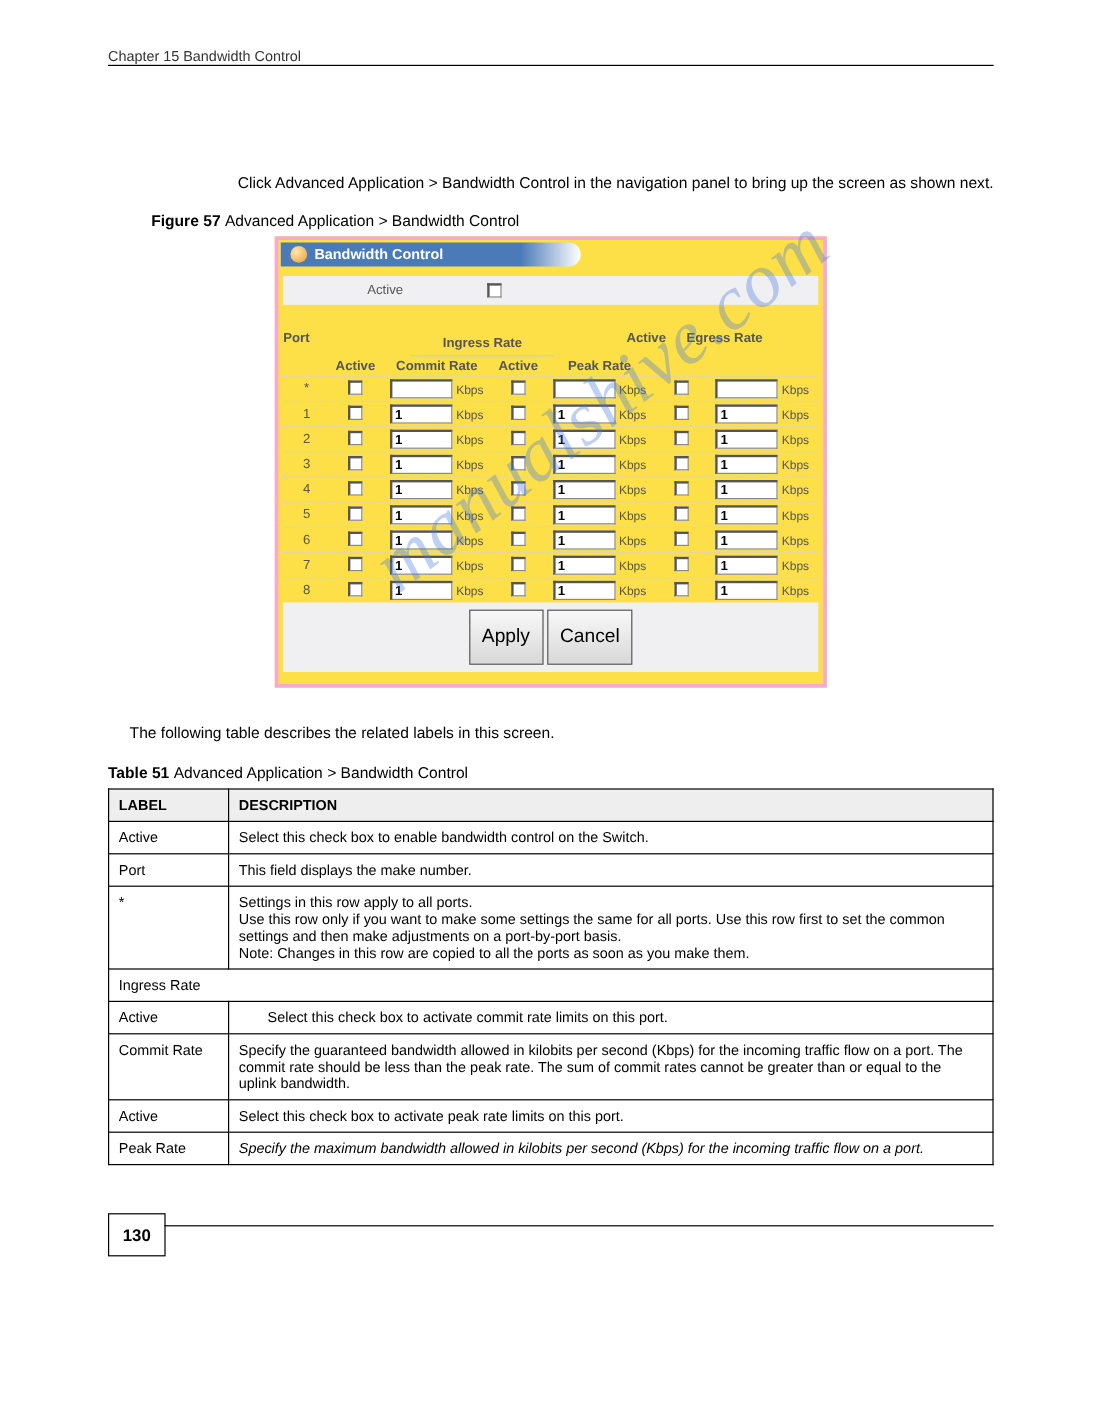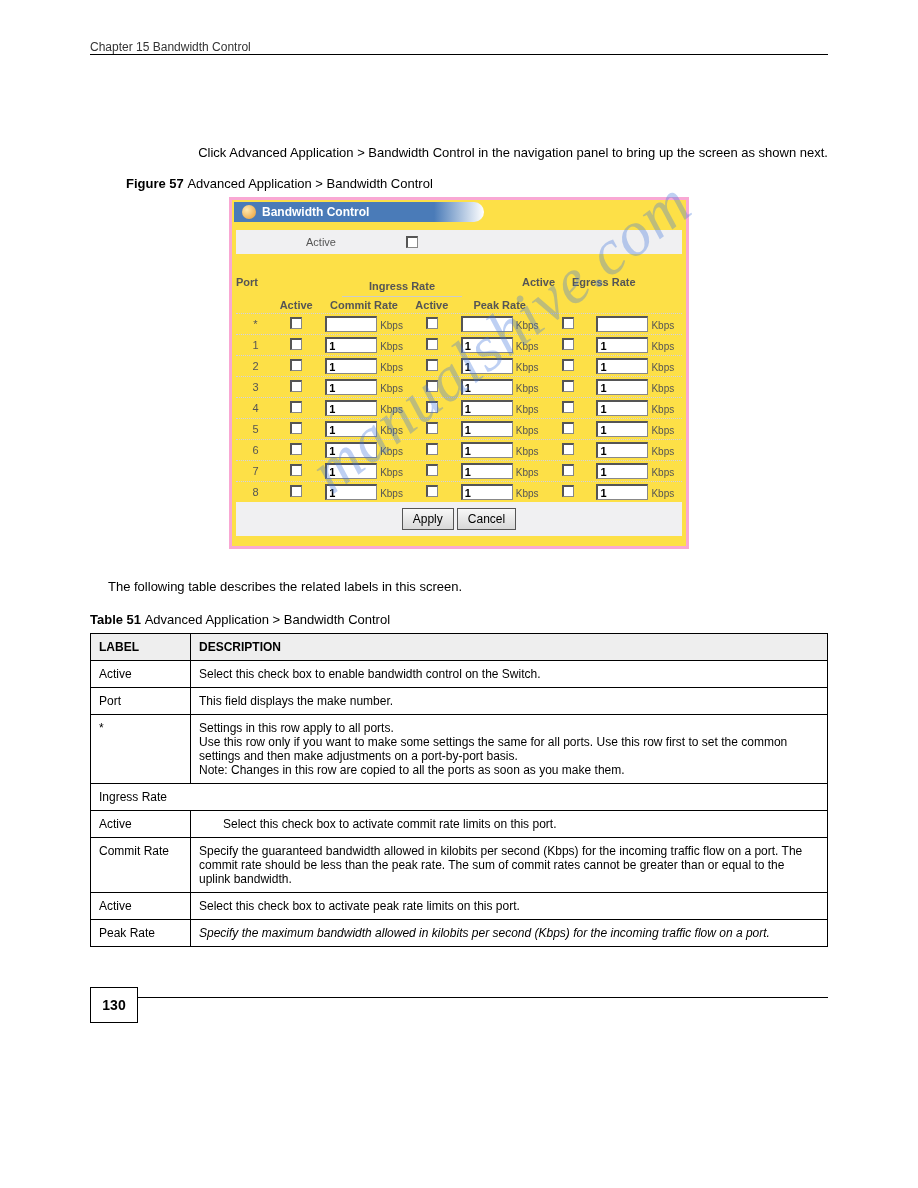--- a/index.html
+++ b/index.html
@@ -109,22 +109,22 @@
   }
   .btn-row {
     text-align:center;
     padding:6px 0;
     background:#f0f0f2;
   }
   .btn {
     display:inline-block;
     border:1px solid #555;
     background:linear-gradient(#f8f8f8,#d8d8d8);
-    padding:3px 10px;
-    font-size:12px;
+    padding:13px 10px;
+    font-size:16px;
     font-family:Arial,sans-serif;
     cursor:pointer;
   }
   .desc-para {
     font-size:13px;
     margin:6px 0 6px 18px;
   }
   .desc-table-title {
     font-size:13px;
     margin:18px 0 6px 0;

